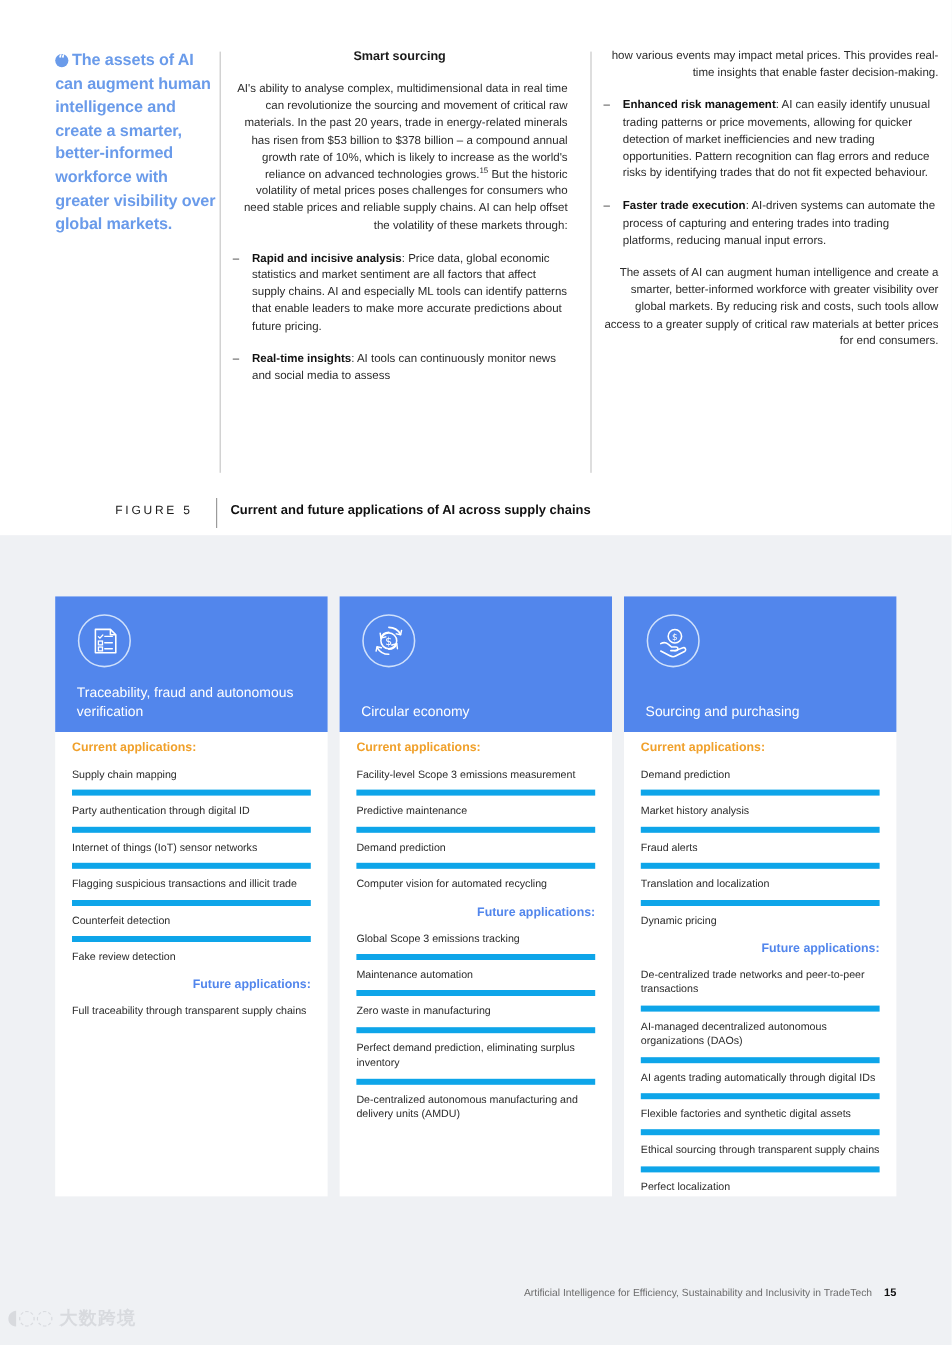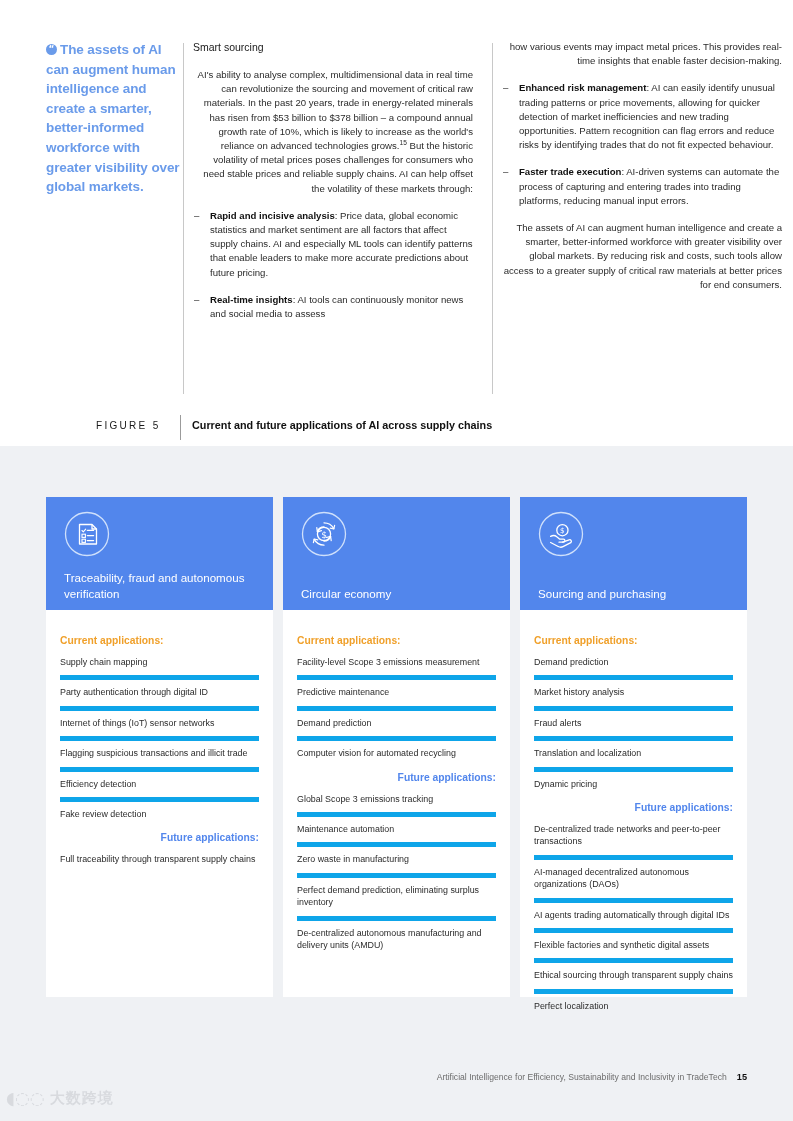--- a/index.html
+++ b/index.html
@@ -44,22 +44,22 @@
     width:11px;height:11px;border-radius:50%;
     background:#6a9bea;color:#ffffff;
     font-size:9px;line-height:11px;text-align:center;
     font-weight:bold;
     vertical-align:2px;
     margin-right:3px;
     font-family:"DejaVu Sans",sans-serif;
   }
 
   .h-sub{
-    font-size:10.5px;font-weight:normal;color:#1a1a1a;
-    margin:0 0 14px 0;line-height:14px;
+    font-size:10.5px;font-weight:bold;color:#1a1a1a;
+    margin:0 0 14px 0;line-height:14px;text-align:center;
   }
   p.body{
     font-size:9.6px;line-height:14.2px;color:#2b2b2b;
     margin:0 0 13px 0;text-align:right;
   }
   p.body:last-child{margin-bottom:0;}
   sup{font-size:6.6px;vertical-align:super;line-height:0;}
 
   ul.dash{list-style:none;margin:0;padding:0;}
   ul.dash li{
@@ -116,21 +116,21 @@
   .card-icon{
     position:absolute;left:18px;top:14px;
     width:46px;height:46px;
   }
   .card-title{
     position:absolute;left:18px;right:12px;bottom:9px;
     color:#ffffff;font-size:11.6px;line-height:15.5px;
     font-weight:normal;
   }
 
-  .card-body{padding:25px 14px 16px 14px;}
+  .card-body{padding:8px 14px 16px 14px;}
 
   .sec-head{
     font-size:10.3px;font-weight:bold;
     margin:0 0 9px 0;
   }
   .sec-head.current{color:#f0a02a;}
   .sec-head.future{color:#5286ec;}
   .sec-head.future{margin-top:5px;text-align:right;}
 
   ul.app{list-style:none;margin:0;padding:0;}
@@ -228,21 +228,21 @@
         </div>
         <div class="card-title">Traceability, fraud and autonomous verification</div>
       </div>
       <div class="card-body">
         <div class="sec-head current">Current applications:</div>
         <ul class="app">
           <li>Supply chain mapping</li>
           <li>Party authentication through digital ID</li>
           <li>Internet of things (IoT) sensor networks</li>
           <li>Flagging suspicious transactions and illicit trade</li>
-          <li>Efficiency detection</li>
+          <li>Counterfeit detection</li>
           <li>Fake review detection</li>
         </ul>
         <div class="sec-head future">Future applications:</div>
         <ul class="app">
           <li>Full traceability through transparent supply chains</li>
         </ul>
       </div>
     </div>
 
     <div class="card card-2">

